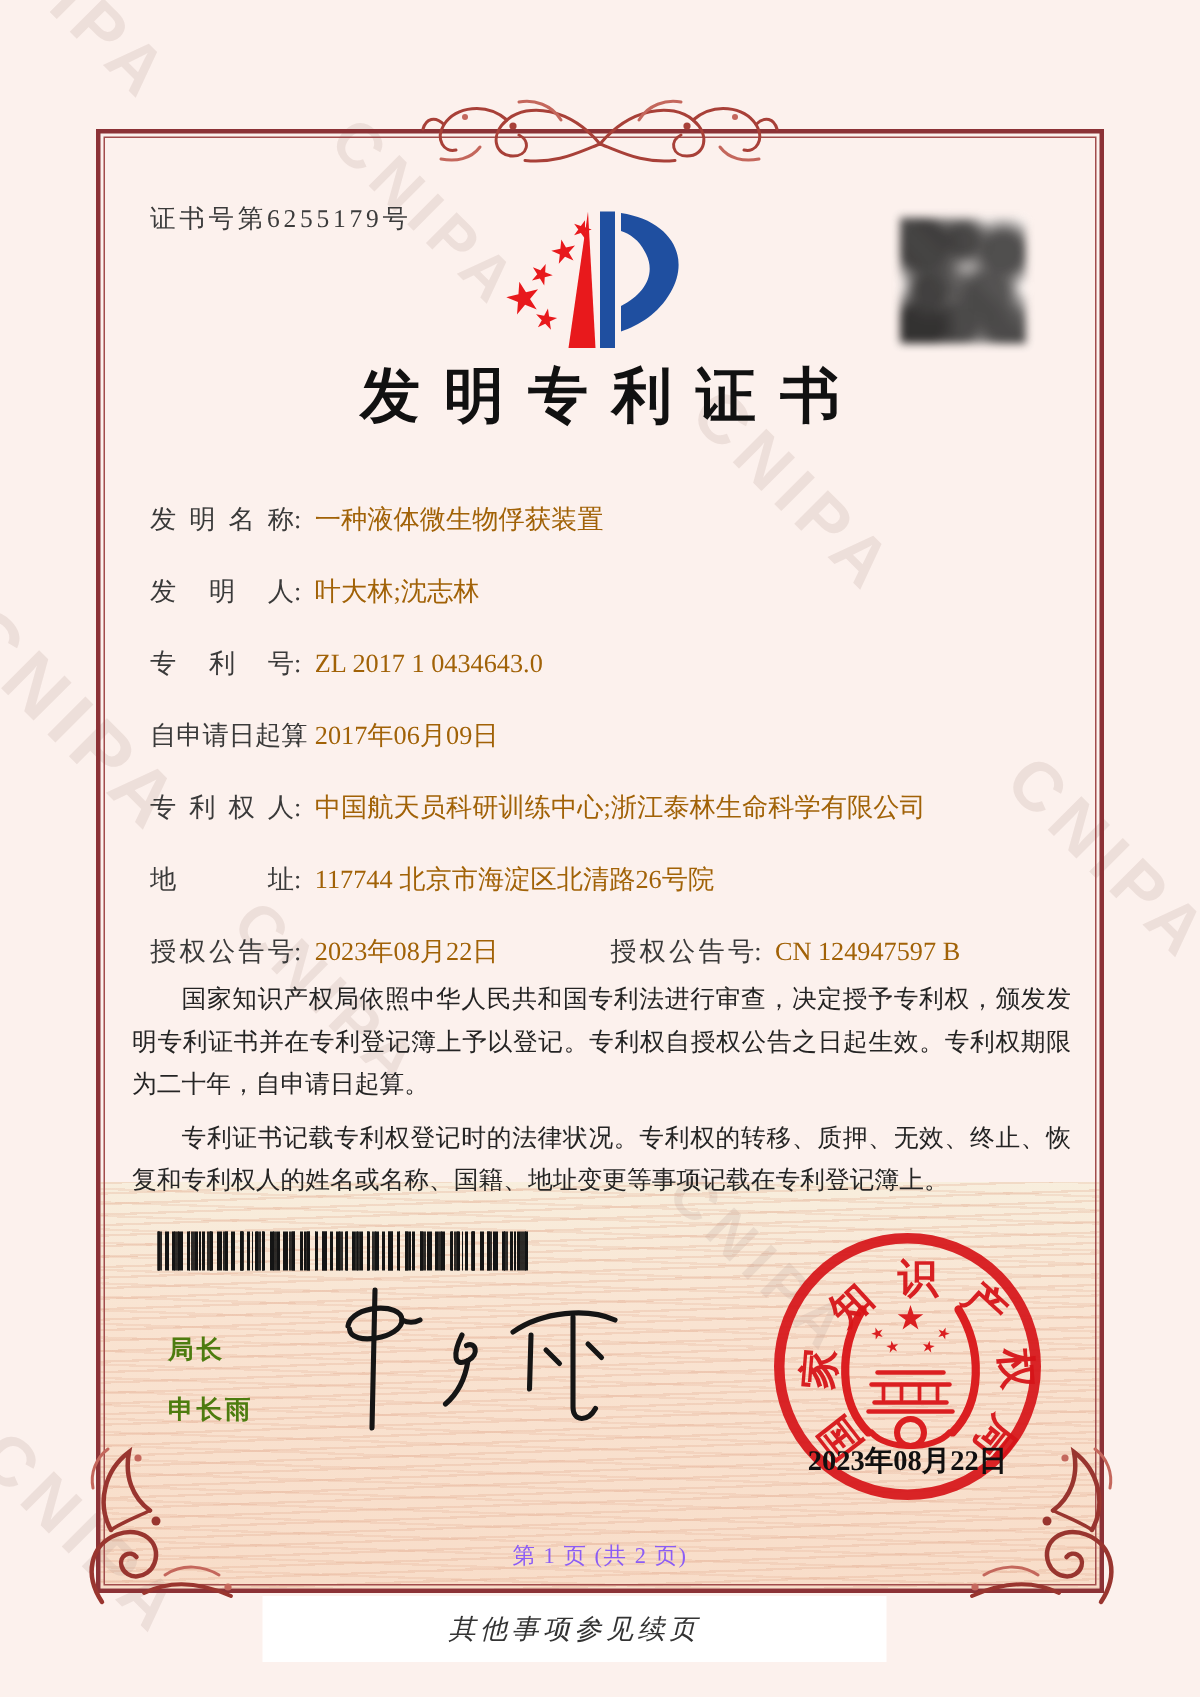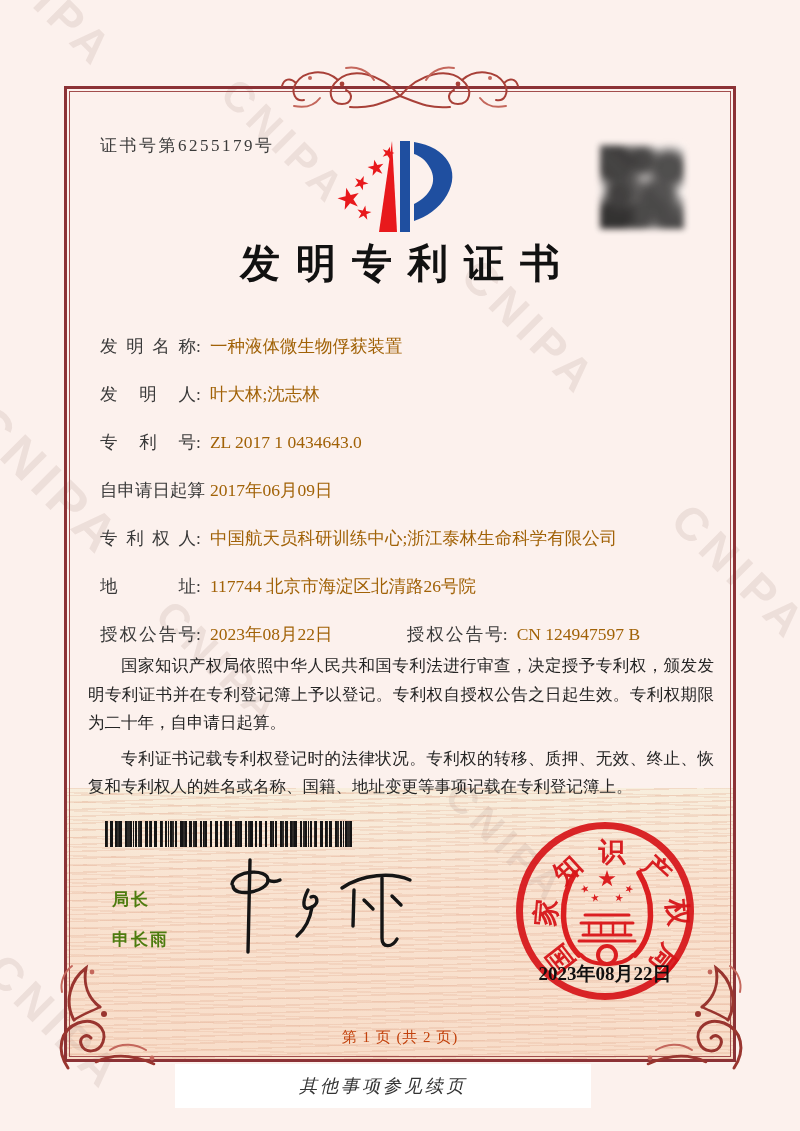--- a/index.html
+++ b/index.html
@@ -131,21 +131,21 @@
   .sc5{transform:rotate(85.3deg)  translateY(-66px);}
   .sc6{transform:rotate(128deg)   translateY(-66px);}
   .emblem { position:absolute; left:32px; top:28px; opacity:0.95; }
   .seal-date {
     position:absolute; left:0; right:0; bottom:6px; z-index:6;
     text-align:center; font-size:19px; font-weight:700; color:#101010;
   }
   
   .page-no {
     position:absolute; left:0; right:0; top:1028px; z-index:4;
-    text-align:center; font-size:15px; color:#c2410c; letter-spacing:1px;
+    text-align:center; font-size:15px; color:#8b5cf6; letter-spacing:1px;
   }
   .footer-band {
     position:absolute; left:175px; top:1064px; width:416px; height:44px; z-index:4;
     background:#ffffff; display:flex; align-items:center; justify-content:center;
   }
   .footer-note { font-size:18px; color:#333; letter-spacing:3px; font-style:italic; }
 </style>
 </head>
 <body>
 

